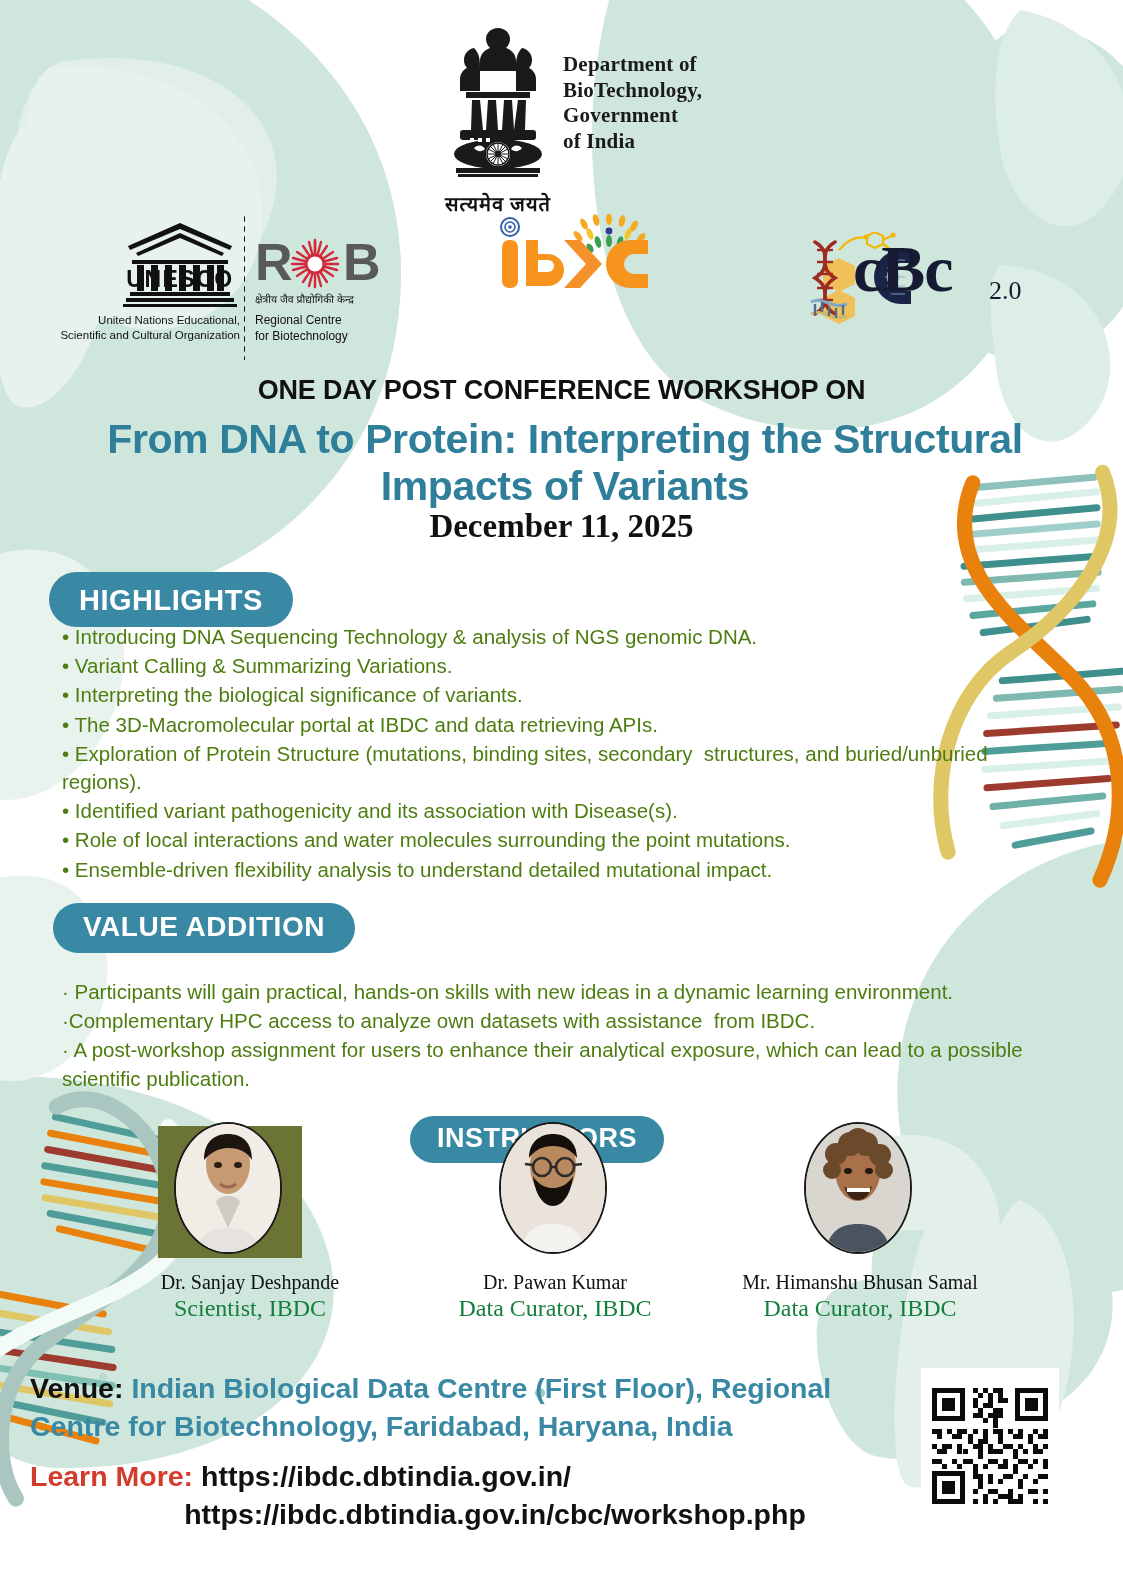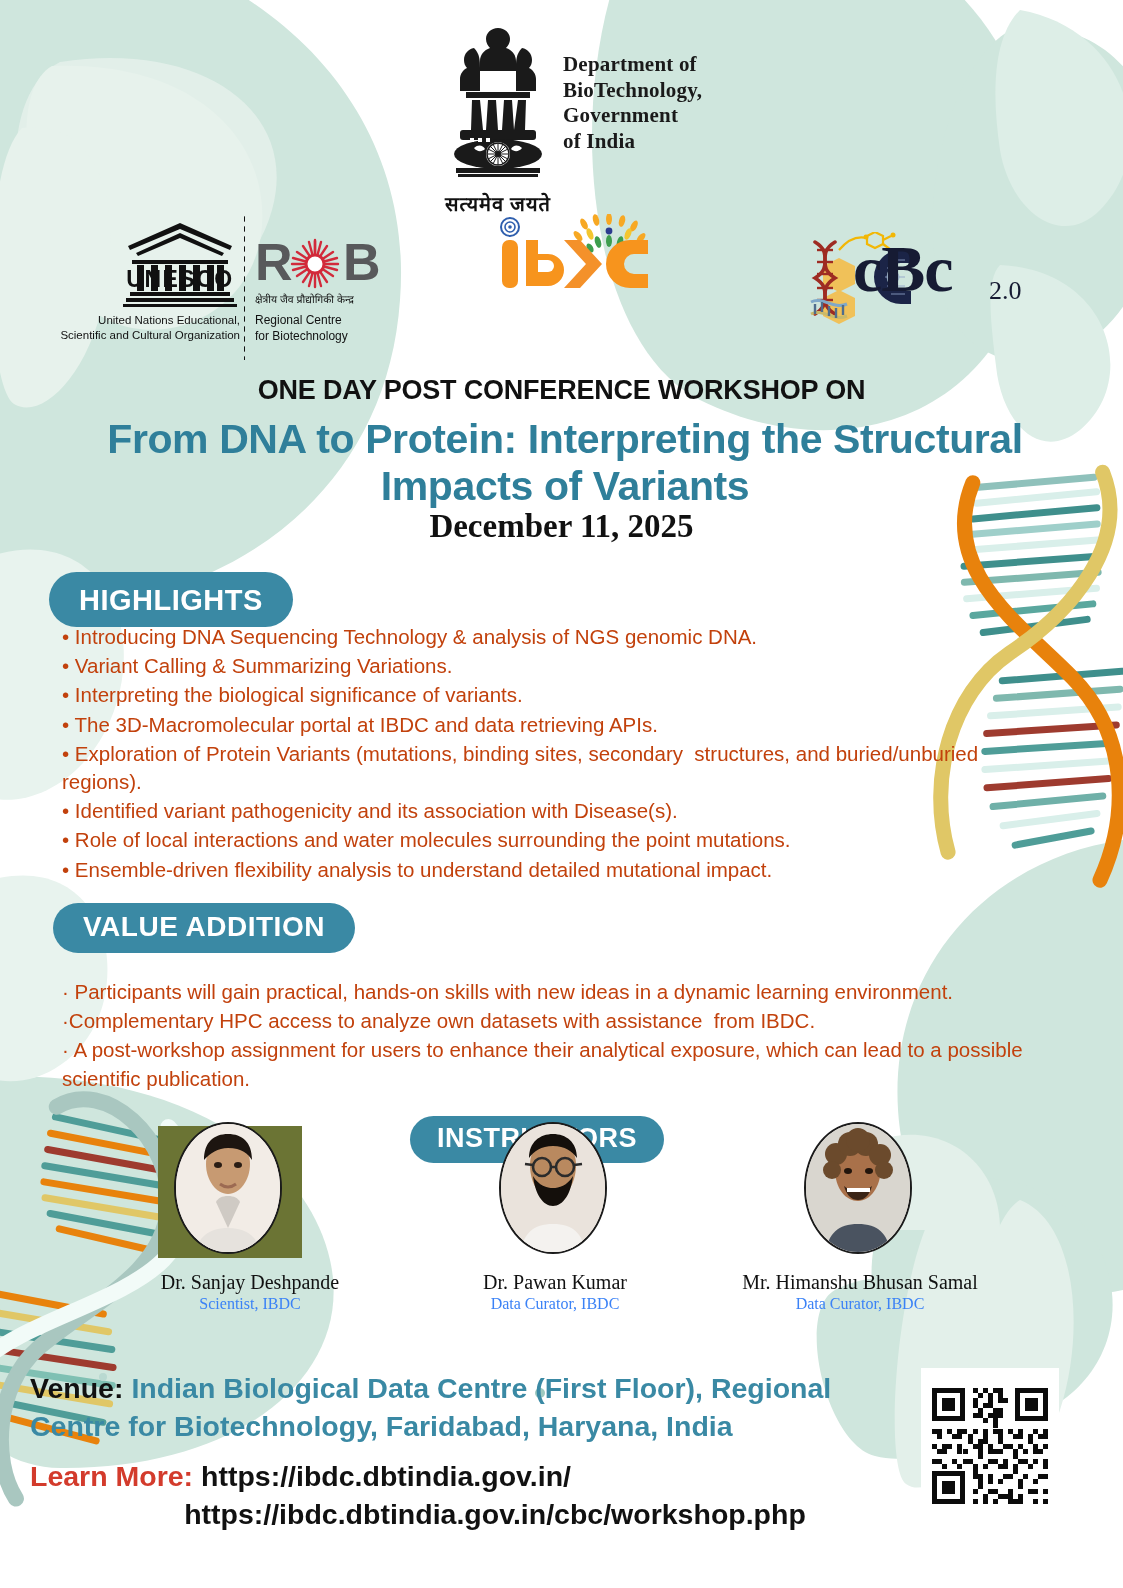--- a/index.html
+++ b/index.html
@@ -86,39 +86,39 @@
     font-family:"Liberation Sans", sans-serif; font-weight:bold;
     border-radius:40px; letter-spacing:.5px;
   }
   #pill-highlights{ position:absolute; left:49px; top:572px; font-size:29px; padding:12px 30px 10px; }
   #pill-value{ position:absolute; left:53px; top:903px; font-size:28px; padding:8px 30px 10px; }
   #pill-instructors{ position:absolute; left:410px; top:1116px; font-size:27px; padding:7px 27px 9px; }
 
   
   .blist{
     position:absolute; left:62px; width:1000px;
-    font-size:20.5px; line-height:28.2px; color:#c2410c;
+    font-size:20.5px; line-height:28.2px; color:#4d7c0f;
     font-family:"Liberation Sans", sans-serif;
   }
   #highlights-list{ top:623px; }
   #value-list{ top:978px; }
   .blist .li{ margin:0 0 1px 0; white-space:pre-wrap; }
 
   
   .instructors{ position:absolute; top:1122px; left:0; width:1123px; height:180px;padding-left:48px; }
   .inst{ position:absolute; text-align:center; }
   .inst .photo{
     width:108px; height:132px; border-radius:50%; overflow:hidden; margin:0 auto;
     border:2px solid #1b1b1b; position:relative; background:#ece7e2;
   }
   .inst .nm{
     font-family:"Liberation Serif", serif; font-size:20px; color:#111; line-height:1.22;
     margin-top:8px; white-space:nowrap;
   }
-  .inst .rl{ font-family:"Liberation Serif", serif; font-size:16px; color:#3b82f6; line-height:1.22; }
+  .inst .rl{ font-family:"Liberation Serif", serif; font-size:24px; color:#15803d; line-height:1.22; }
 
   
   .footer{ position:absolute; left:0; top:1362px; width:1123px; height:226px; }
   .venue{
     position:absolute; left:30px; top:8px; width:880px;
     font-size:28.5px; font-weight:bold; line-height:1.32;
     font-family:"Liberation Sans", sans-serif; color:#3a89a4;
   }
   .venue .lbl{ color:#111; }
   .learn{
@@ -467,21 +467,21 @@
   <div class="kicker">ONE DAY POST CONFERENCE WORKSHOP ON</div>
   <div class="title">From DNA to Protein: Interpreting the Structural Impacts of Variants</div>
   <div class="date">December 11, 2025</div>
 
   <div class="pill" id="pill-highlights">HIGHLIGHTS</div>
   <div class="blist" id="highlights-list">
       <div class="li">• Introducing DNA Sequencing Technology &amp; analysis of NGS genomic DNA.</div>
       <div class="li">• Variant Calling &amp; Summarizing Variations.</div>
       <div class="li">• Interpreting the biological significance of variants.</div>
       <div class="li">• The 3D-Macromolecular portal at IBDC and data retrieving APIs.</div>
-      <div class="li">• Exploration of Protein Variants (mutations, binding sites, secondary  structures, and buried/unburied regions).</div>
+      <div class="li">• Exploration of Protein Structure (mutations, binding sites, secondary  structures, and buried/unburied regions).</div>
       <div class="li">• Identified variant pathogenicity and its association with Disease(s).</div>
       <div class="li">• Role of local interactions and water molecules surrounding the point mutations.</div>
       <div class="li">• Ensemble-driven flexibility analysis to understand detailed mutational impact.</div>
     </div>
 
   <div class="pill" id="pill-value">VALUE ADDITION</div>
   <div class="blist" id="value-list">
       <div class="li">· Participants will gain practical, hands-on skills with new ideas in a dynamic learning environment.</div>
       <div class="li">·Complementary HPC access to analyze own datasets with assistance  from IBDC.</div>
       <div class="li">· A post-workshop assignment for users to enhance their analytical exposure, which can lead to a possible scientific publication.</div>

